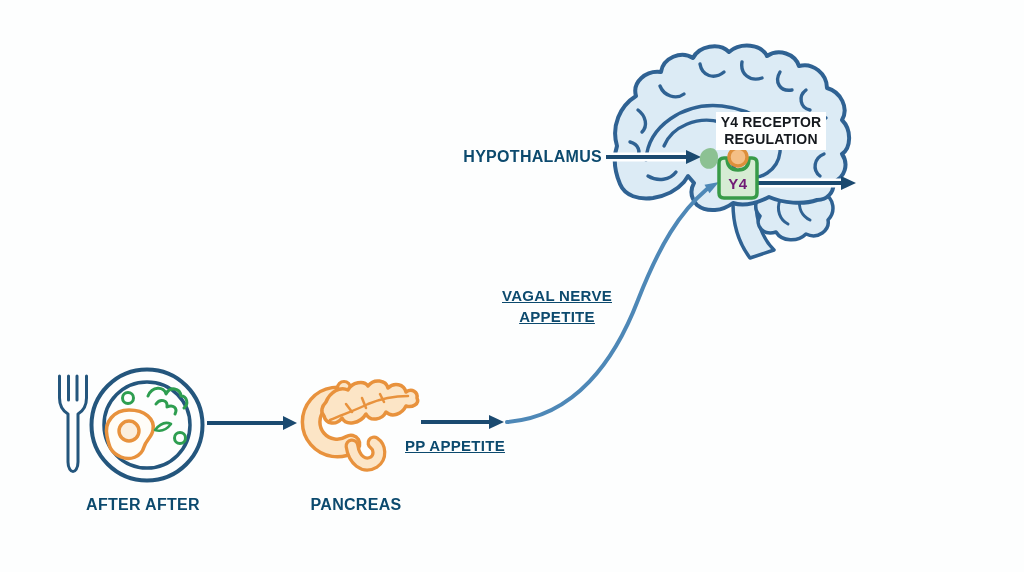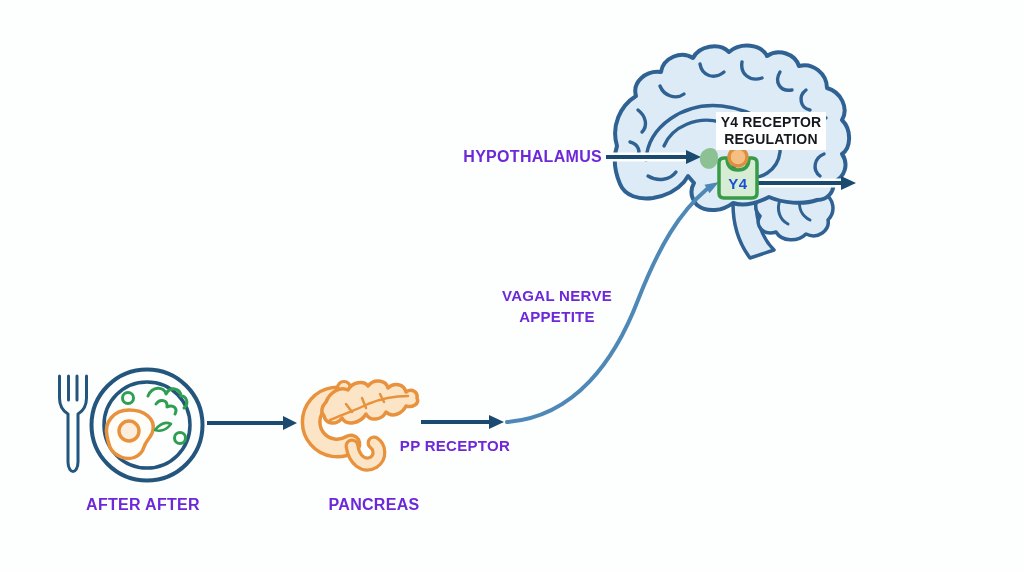--- a/index.html
+++ b/index.html
@@ -1,29 +1,29 @@
 <!DOCTYPE html>
 <html><head>
 <meta charset="utf-8">
 <style>
   html,body{margin:0;padding:0;background:#ffffff;}
   .canvas{position:relative;width:1024px;height:572px;background:#fdfefe;overflow:hidden;
           font-family:"Liberation Sans",sans-serif;}
   .canvas svg{position:absolute;left:0;top:0;}
-  .lbl{position:absolute;color:#6d28d9;font-weight:700;font-size:16px;letter-spacing:.3px;
+  .lbl{position:absolute;color:#0c4a6e;font-weight:700;font-size:16px;letter-spacing:.3px;
        white-space:nowrap;}
   .ctr{transform:translateX(-50%);text-align:center;}
   .lines span{display:block;line-height:21px;}
-  .sm{font-size:15px;}
+  .sm{font-size:15px;text-decoration:underline;}
   .y4box{position:absolute;left:716px;top:112px;width:110px;background:#ffffff;
          text-align:center;font-weight:700;font-size:14px;line-height:17px;padding:2px 0;
          color:#15191e;letter-spacing:.2px;}
   .y4box span{display:block;}
   .y4lbl{position:absolute;left:738px;top:175px;transform:translateX(-50%);
-         font-weight:700;font-size:15px;color:#1d4ed8;letter-spacing:.5px;}
+         font-weight:700;font-size:15px;color:#701a75;letter-spacing:.5px;}
 </style>
 </head>
 <body>
 
 <div class="canvas">
 
 <svg width="1024" height="572" viewBox="0 0 1024 572">
 
   <g>
 
@@ -149,19 +149,19 @@
 <div class="y4lbl">Y4</div>
 
 <div class="lbl" style="left:462px;top:148px;width:140px;text-align:right;">HYPOTHALAMUS</div>
 
 
 <div class="lbl ctr lines sm" style="left:557px;top:285px;">
   <span>VAGAL NERVE</span>
   <span>APPETITE</span>
 </div>
 
-<div class="lbl ctr sm" style="left:455px;top:437px;">PP RECEPTOR</div>
+<div class="lbl ctr sm" style="left:455px;top:437px;">PP APPETITE</div>
 
 <div class="lbl ctr" style="left:143px;top:496px;">AFTER AFTER</div>
 
-<div class="lbl ctr" style="left:374px;top:496px;">PANCREAS</div>
+<div class="lbl ctr" style="left:356px;top:496px;">PANCREAS</div>
 
 </div>
 
 </body></html>

